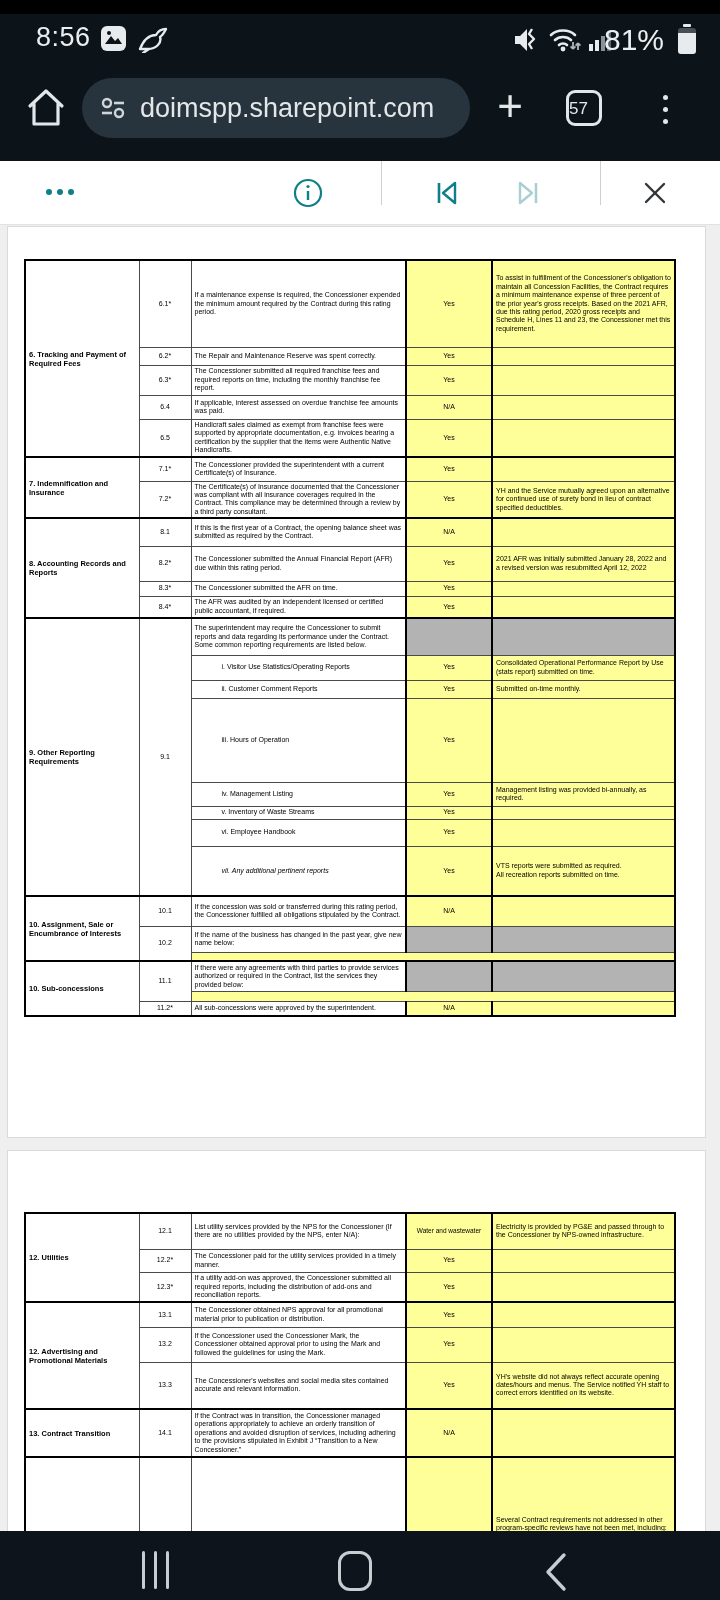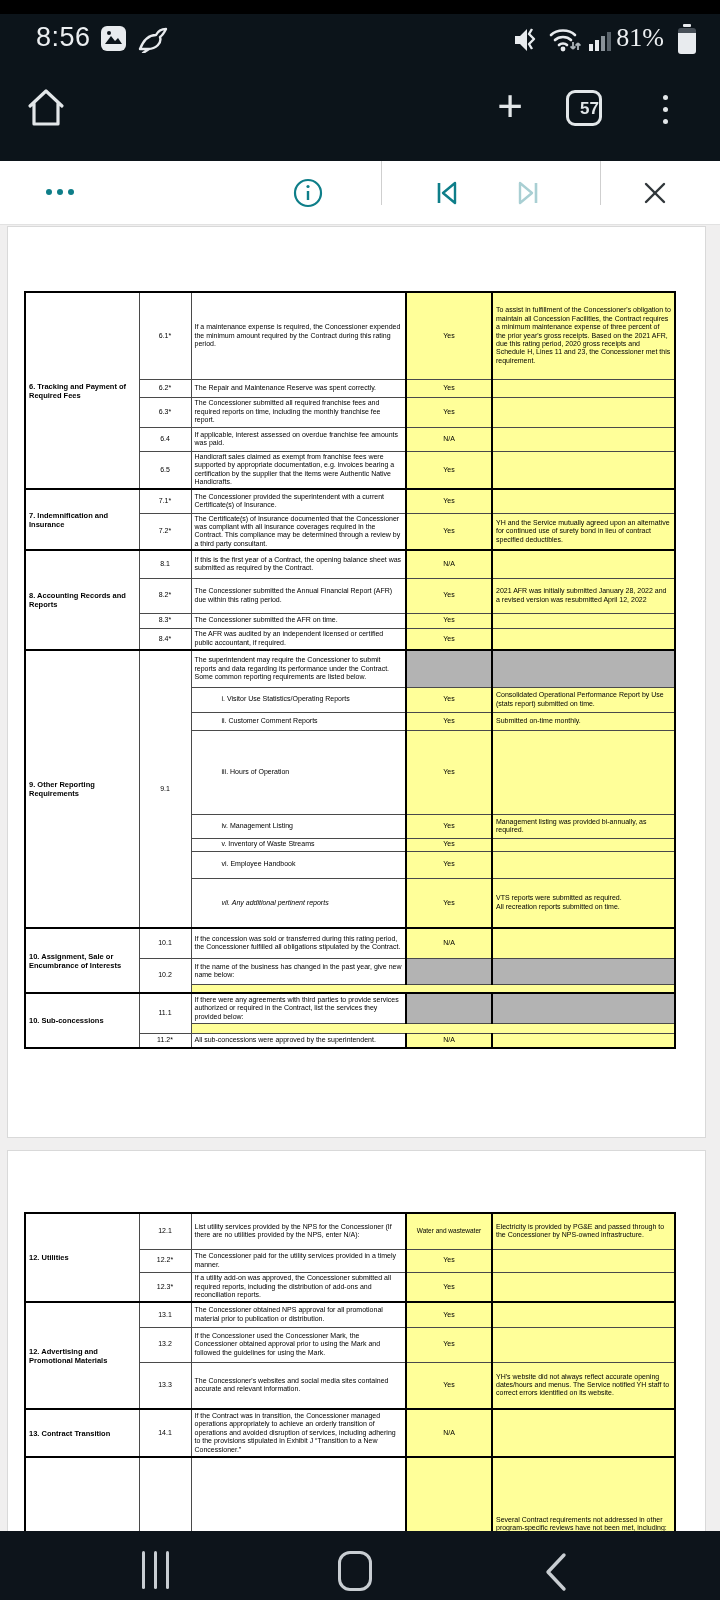--- a/index.html
+++ b/index.html
@@ -3,49 +3,49 @@
 <meta charset="utf-8">
 <style>
   html,body{margin:0;padding:0;background:#000;}
   *{box-sizing:border-box;font-family:"Liberation Sans",sans-serif;}
   #screen{position:relative;width:720px;height:1600px;overflow:hidden;background:#0c141a;margin:14px auto;}
 
   
   #statusbar{position:absolute;left:0;top:0;width:720px;height:50px;background:#0c141a;color:#eceff1;}
   #clock{position:absolute;left:36px;top:8px;font-size:27px;font-weight:500;letter-spacing:.5px;}
   .sb-ico{position:absolute;top:11px;}
-  #batt-pct{position:absolute;right:56px;top:9px;font-size:26px;font-weight:400;font-family:Liberation Serif, serif;}
+  #batt-pct{position:absolute;right:56px;top:9px;font-size:30px;font-weight:400;}
   #battery{position:absolute;right:24px;top:10px;width:18px;height:30px;}
   #battery .cap{width:8px;height:3px;background:#e8ebee;margin:0 auto;border-radius:1px;}
   #battery .body{width:18px;height:26px;border-radius:3px;margin-top:1px;background:linear-gradient(to bottom,#474f57 0%,#474f57 19%,#e8ebee 19%);}
 
   
   #browserbar{position:absolute;left:0;top:50px;width:720px;height:97px;background:#0c141a;}
   #home-btn{position:absolute;left:24px;top:22px;width:44px;height:44px;}
   #urlpill{position:absolute;left:82px;top:14px;width:388px;height:60px;background:#27343d;border-radius:30px;display:flex;align-items:center;padding:0 18px;}
   #urltext{color:#e3e7e9;font-size:27px;margin-left:14px;white-space:nowrap;}
   #plus-btn{position:absolute;left:482px;top:16px;width:56px;height:56px;color:#e3e7e9;font-size:44px;font-weight:200;text-align:center;line-height:52px;}
-  #tabs-btn{position:absolute;left:566px;top:26px;width:36px;height:36px;border:3px solid #e3e7e9;border-radius:9px;color:#e3e7e9;font-size:17px;font-weight:bold;text-align:right;line-height:31px;}
+  #tabs-btn{position:absolute;left:566px;top:26px;width:36px;height:36px;border:3px solid #e3e7e9;border-radius:9px;color:#e3e7e9;font-size:17px;font-weight:normal;text-align:left;line-height:31px;}
   #menu-btn{position:absolute;left:650px;top:20px;width:30px;height:50px;display:flex;flex-direction:column;align-items:center;justify-content:center;gap:7px;}
   #menu-btn i{width:5px;height:5px;border-radius:50%;background:#e3e7e9;}
 
   
   #viewerbar{position:absolute;left:0;top:147px;width:720px;height:64px;background:#ffffff;border-bottom:1px solid #e2e2e2;}
   .vsep{position:absolute;top:0;width:1px;height:44px;background:#cfcfcf;}
   #vmore{position:absolute;left:46px;top:28px;display:flex;gap:5px;}
   #vmore i{width:6px;height:6px;border-radius:50%;background:#0e7e89;}
   .vbtn{position:absolute;top:14px;width:36px;height:36px;}
 
   
   #docarea{position:absolute;left:0;top:211px;width:720px;height:1389px;background:#f0efef;}
   .sheet{position:absolute;background:#fff;border:1px solid #d9d9d9;overflow:hidden;}
   #page1{left:7px;top:1px;width:699px;height:912px;}
   #page2{left:7px;top:925px;width:699px;height:465px;}
   table.doc{border-collapse:collapse;table-layout:fixed;position:absolute;border:2px solid #000;}
-  #t1{left:16px;top:64px;}
+  #t1{left:16px;top:32px;}
   #t2{left:16px;top:61px;}
   table.doc tbody{border-top:2px solid #000;}
   td{border:1px solid #4a4a4a;font-size:7px;line-height:8.4px;color:#000;padding:1px 3px;vertical-align:middle;overflow:hidden;}
   td.sec{font-weight:bold;font-size:7.5px;line-height:9px;background:#fff;padding-left:3px;}
   td.code{text-align:center;}
   td.q{background:#fff;}
   td.q.ind{padding-left:30px;}
   td.q.ital{font-style:italic;}
   td.rate{text-align:center;background:#ffff99;border-left:2px solid #000;border-right:2px solid #000;}
   td.com{background:#ffff99;white-space:pre-line;}
@@ -96,20 +96,29 @@
     <div id="battery">
         <div class="cap"></div>
         <div class="body"></div>
       </div>
   </div>
 
   <div id="browserbar">
     <svg id="home-btn" viewBox="0 0 44 44">
       <path d="M6 20 L22 5 L38 20 M10 17 V38 H34 V17" fill="none" stroke="#e3e7e9" stroke-width="3.2" stroke-linejoin="round" stroke-linecap="round"></path>
     </svg>
+    <div id="urlpill">
+      <svg width="26" height="24" viewBox="0 0 26 24">
+        <circle cx="7" cy="7" r="4" fill="none" stroke="#cfd6da" stroke-width="2.4"></circle>
+        <line x1="14" y1="7" x2="24" y2="7" stroke="#cfd6da" stroke-width="2.6"></line>
+        <circle cx="19" cy="17" r="4" fill="none" stroke="#cfd6da" stroke-width="2.4"></circle>
+        <line x1="2" y1="17" x2="12" y2="17" stroke="#cfd6da" stroke-width="2.6"></line>
+      </svg>
+      <span id="urltext">doimspp.sharepoint.com</span>
+    </div>
     <div id="plus-btn">+</div>
     <div id="tabs-btn">57</div>
     <div id="menu-btn">
         <i></i>
         <i></i>
         <i></i>
       </div>
   </div>
 
   <div id="viewerbar">

